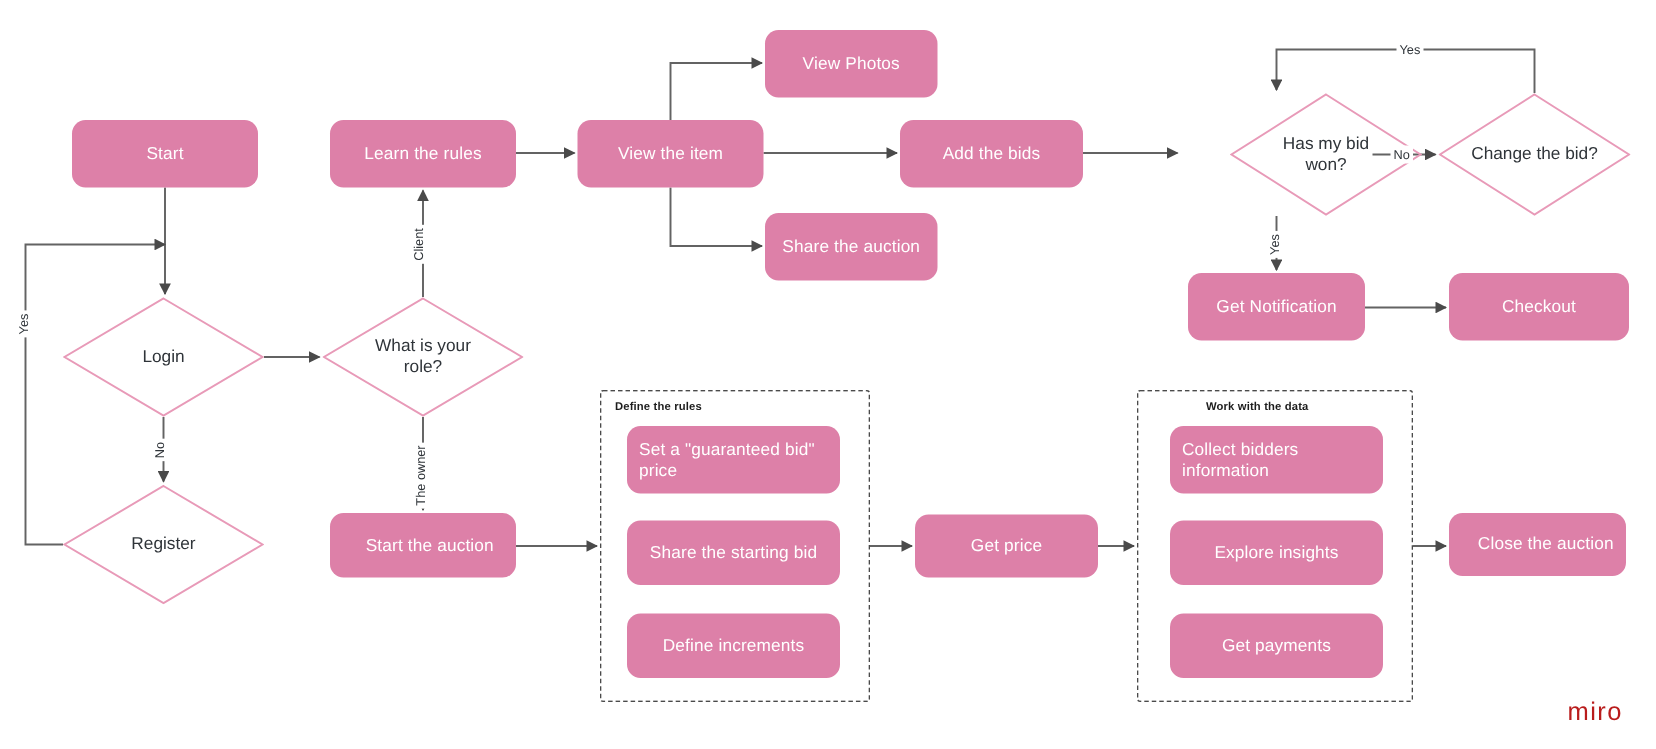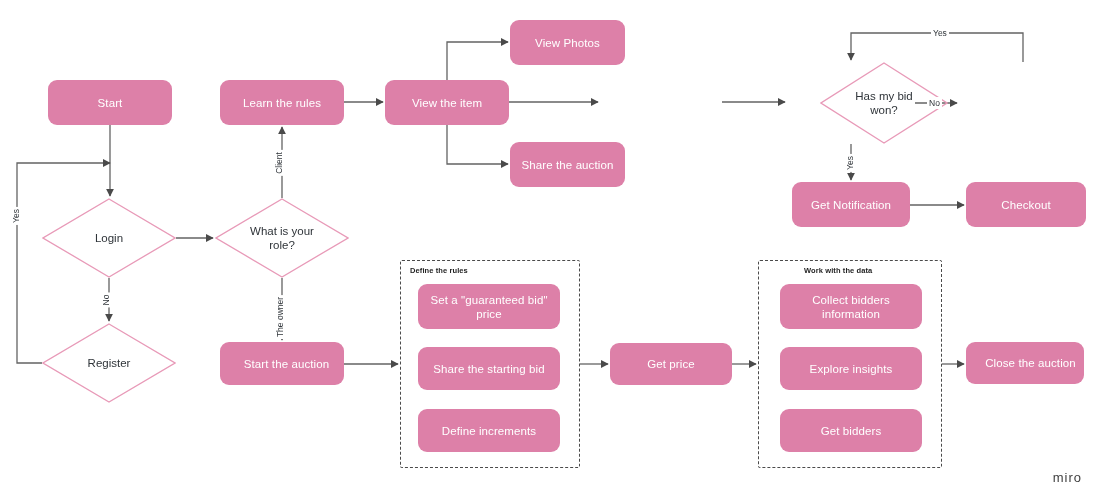--- a/index.html
+++ b/index.html
@@ -25,21 +25,21 @@
     width: 1104px;
     height: 499px;
     pointer-events: none;
   }
   .node {
     position: absolute;
     box-sizing: border-box;
     display: flex;
     align-items: center;
     justify-content: center;
-    text-align: center;
+    text-align: left;
     color: #ffffff;
     font-size: 11.5px;
     line-height: 14px;
     letter-spacing: 0.1px;
     background: #dd80a8;
     border-radius: 9px;
     padding: 2px 8px;
   }
   .diamond {
     position: absolute;
@@ -85,22 +85,22 @@
     white-space: nowrap;
   }
   .edge-label.vert {
     transform-origin: center center;
     transform: rotate(-90deg);
   }
   .watermark {
     position: absolute;
     right: 22px;
     bottom: 14px;
-    font-size: 13px;
-    color: #404040;
+    font-size: 17px;
+    color: #b91c1c;
     letter-spacing: 1px;
     font-family: "Liberation Sans", sans-serif;
   }
 </style>
 </head>
 <body>
 
 <div id="canvas">
 
   <svg id="edges" viewBox="0 0 1104 499">
@@ -165,20 +165,23 @@
   </div>
   <div class="node" style="left:385px;top:80px;width:124px;height:45px;">
     <span>View the item</span>
   </div>
   <div class="node" style="left:510px;top:20px;width:115px;height:45px;">
     <span>View Photos</span>
   </div>
   <div class="node" style="left:510px;top:142px;width:115px;height:45px;">
     <span>Share the auction</span>
   </div>
+  <div class="node" style="left:600px;top:80px;width:122px;height:45px;">
+    <span>Add the bids</span>
+  </div>
   <div class="node" style="left:792px;top:182px;width:118px;height:45px;">
     <span>Get Notification</span>
   </div>
   <div class="node" style="left:966px;top:182px;width:120px;height:45px;">
     <span>Checkout</span>
   </div>
   <div class="node" style="left:220px;top:342px;width:124px;height:43px;padding-left:17px;">
     <span>Start the auction</span>
   </div>
   <div class="node" style="left:418px;top:284px;width:142px;height:45px;">
@@ -193,21 +196,21 @@
   <div class="node" style="left:610px;top:343px;width:122px;height:42px;">
     <span>Get price</span>
   </div>
   <div class="node" style="left:780px;top:284px;width:142px;height:45px;">
     <span>Collect bidders information</span>
   </div>
   <div class="node" style="left:780px;top:347px;width:142px;height:43px;">
     <span>Explore insights</span>
   </div>
   <div class="node" style="left:780px;top:409px;width:142px;height:43px;">
-    <span>Get bidders</span>
+    <span>Get payments</span>
   </div>
   <div class="node" style="left:966px;top:342px;width:118px;height:42px;padding-left:19px;">
     <span>Close the auction</span>
   </div>
 
   <div class="diamond" style="left:42px;top:198px;width:134px;height:80px;">
     <svg class="dshape" viewBox="0 0 134 80" preserveAspectRatio="none">
       <polygon points="67,1 133,40 67,79 1,40" fill="none" stroke="#e89ab8" stroke-width="1.3"></polygon>
     </svg>
     <span class="dlabel">Login</span>
@@ -227,20 +230,26 @@
     <span class="dlabel" style="max-width:92px;">What is your role?</span>
   </div>
 
   <div class="diamond" style="left:820px;top:62px;width:128px;height:82px;">
     <svg class="dshape" viewBox="0 0 128 82" preserveAspectRatio="none">
       <polygon points="64,1 127,41 64,81 1,41" fill="none" stroke="#e89ab8" stroke-width="1.3"></polygon>
     </svg>
     <span class="dlabel" style="max-width:86px;">Has my bid won?</span>
   </div>
 
+  <div class="diamond" style="left:959px;top:62px;width:128px;height:82px;">
+    <svg class="dshape" viewBox="0 0 128 82" preserveAspectRatio="none">
+      <polygon points="64,1 127,41 64,81 1,41" fill="none" stroke="#e89ab8" stroke-width="1.3"></polygon>
+    </svg>
+    <span class="dlabel" style="max-width:86px;">Change the bid?</span>
+  </div>
 
   <div class="edge-label vert" style="left:7px;top:210px;">Yes</div>
   <div class="edge-label vert" style="left:99px;top:294px;">No</div>
   <div class="edge-label vert" style="left:266px;top:157px;">Client</div>
   <div class="edge-label vert" style="left:258px;top:311px;">The owner</div>
   <div class="edge-label" style="left:927px;top:97px;">No</div>
   <div class="edge-label vert" style="left:841px;top:157px;">Yes</div>
   <div class="edge-label" style="left:931px;top:27px;">Yes</div>
 
   <div class="watermark">miro</div>

